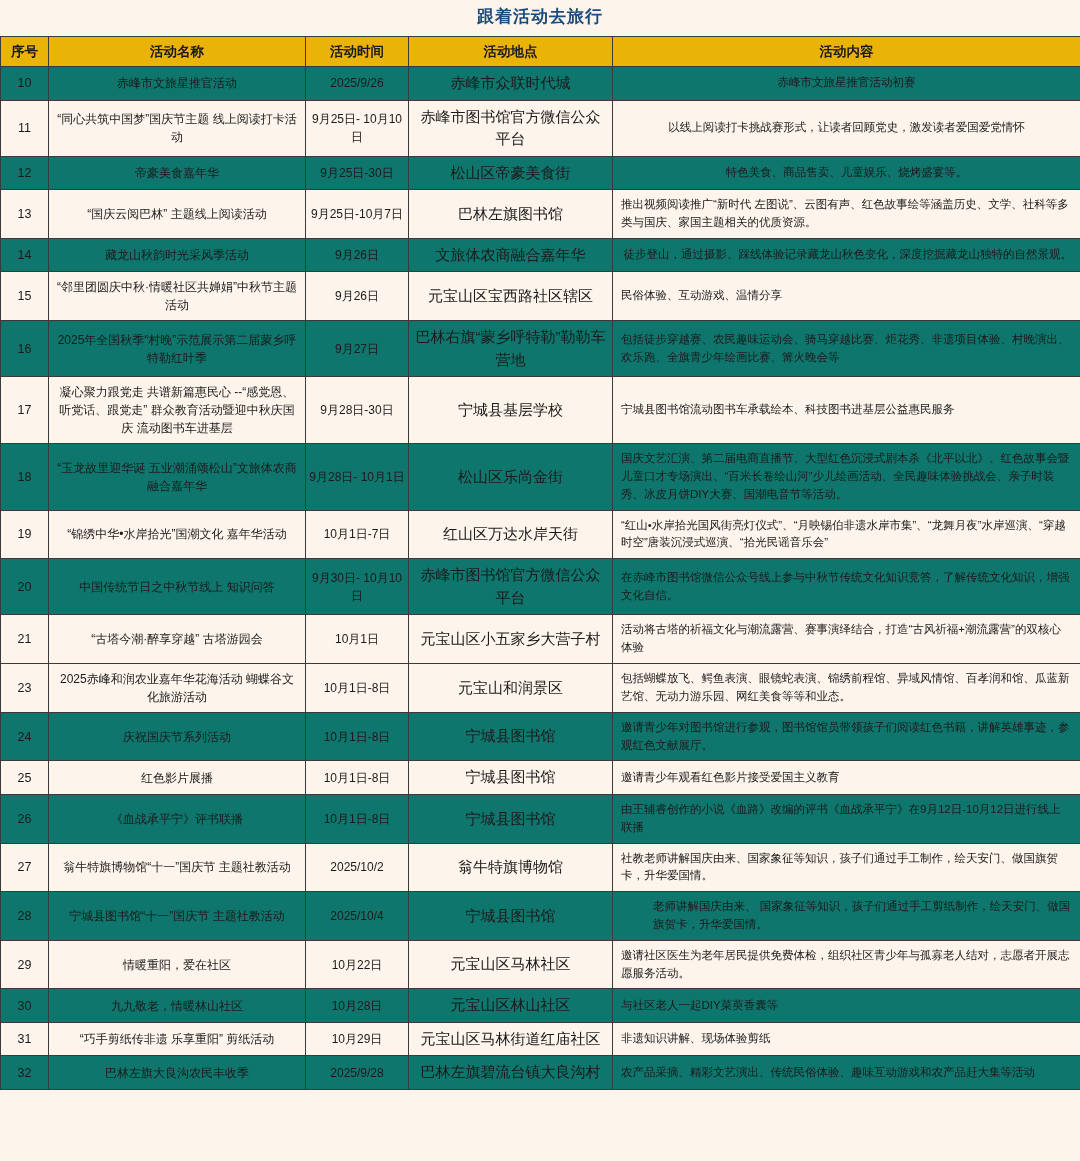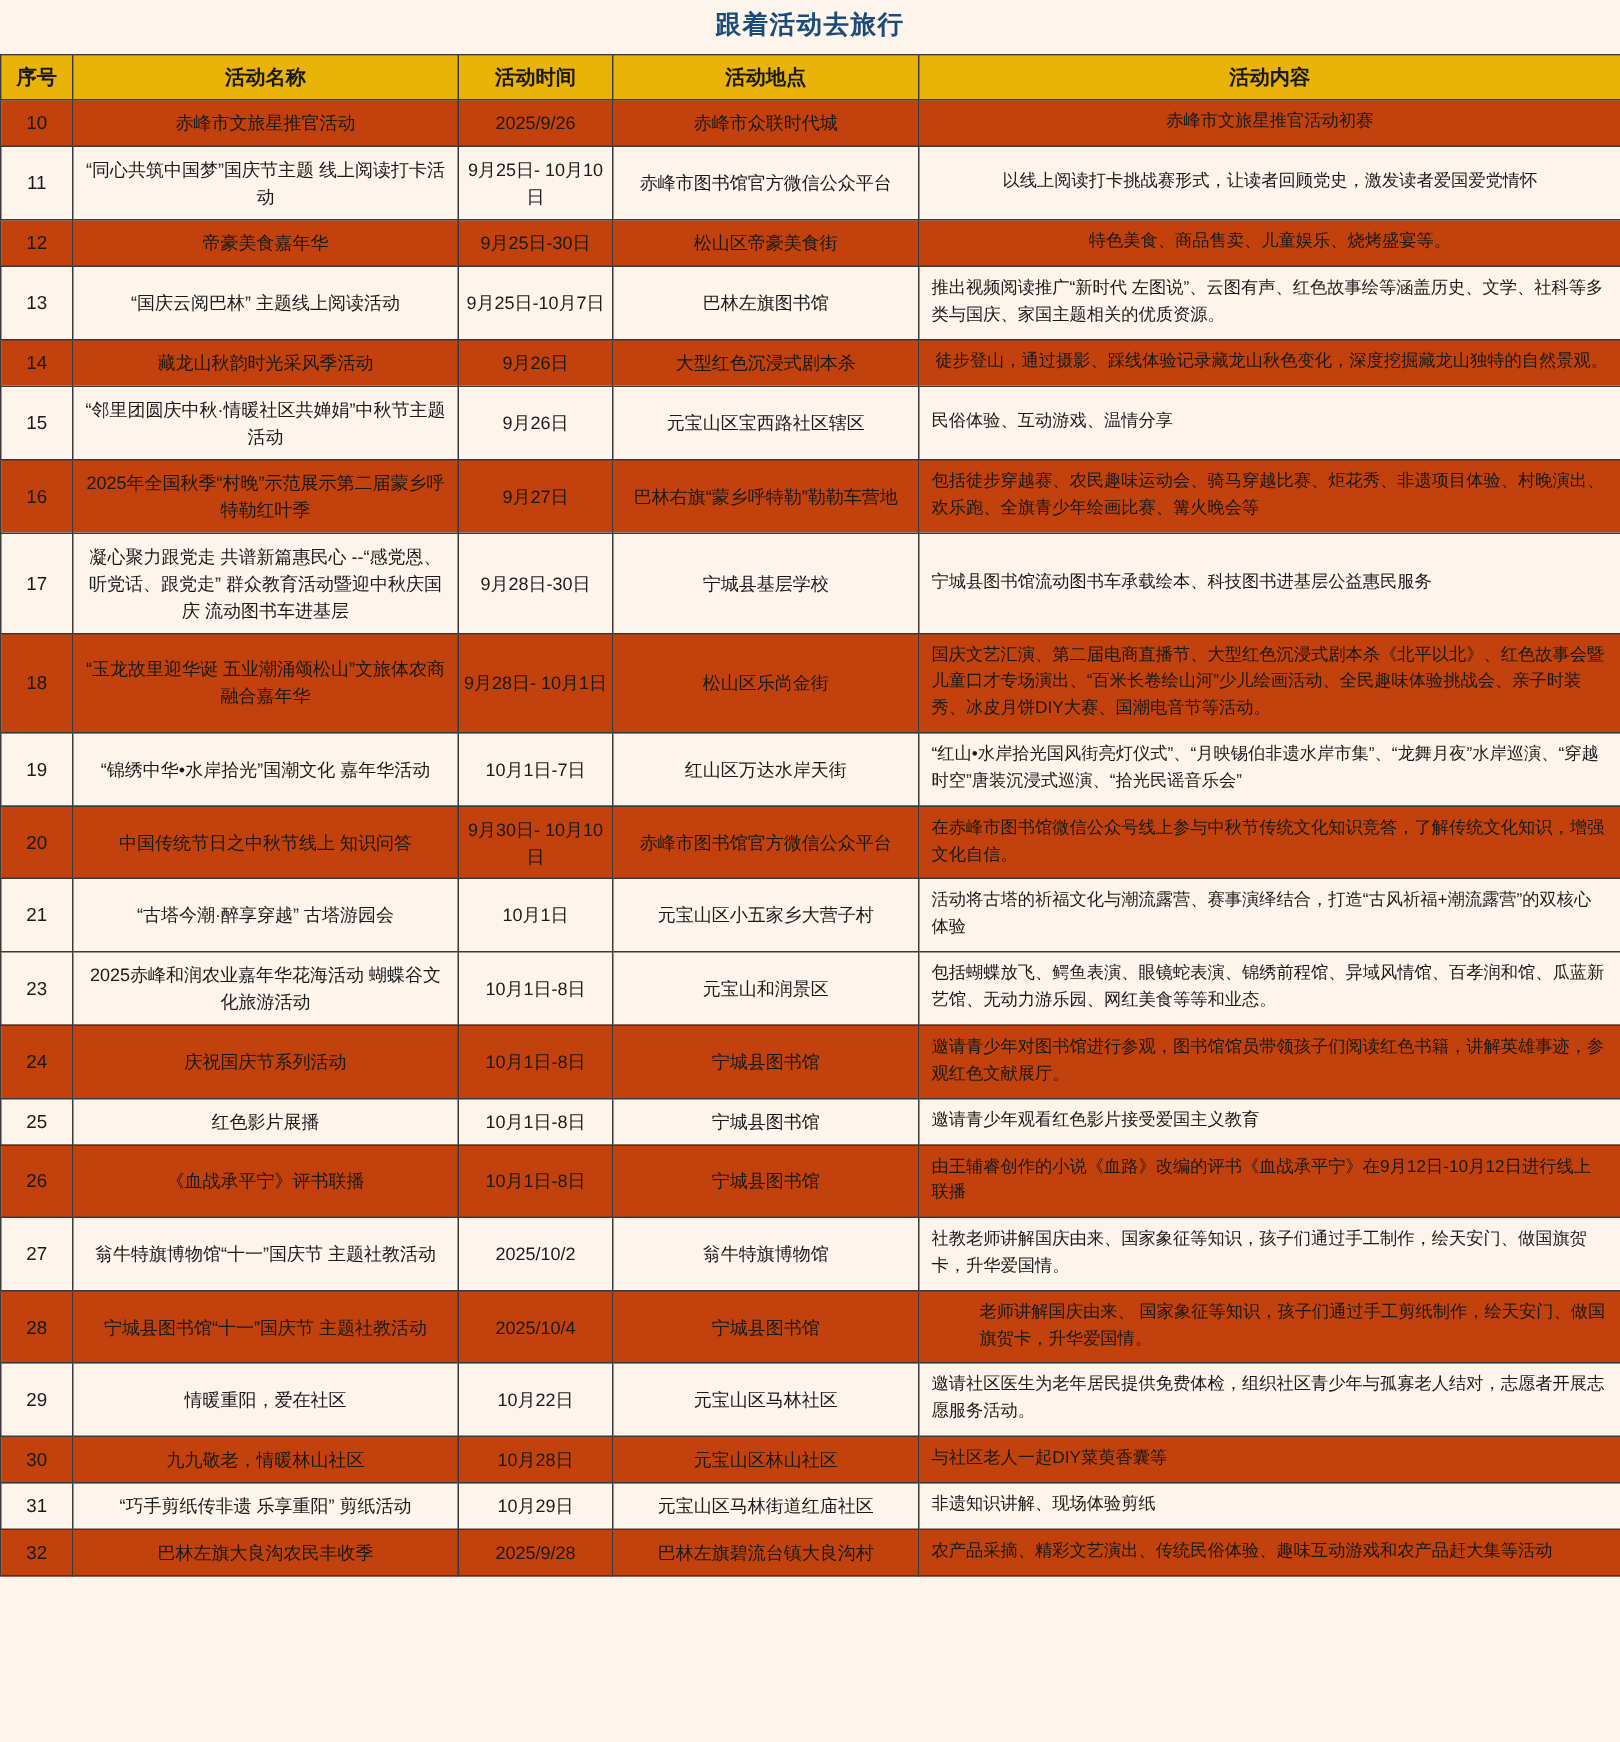--- a/index.html
+++ b/index.html
@@ -64,31 +64,31 @@
     line-height: 1.5;
   }
   td.time {
     text-align: center;
     font-size: 12px;
     padding: 5px 3px;
     line-height: 1.5;
   }
   td.place {
     text-align: center;
-    font-size: 12px;
+    font-size: 15px;
     padding: 5px 5px;
     line-height: 1.5;
   }
   td.content {
     text-align: left;
     font-size: 11.5px;
     padding: 6px 8px;
     line-height: 1.55;
   }
-  tr.r-even td { background: #c2410c; }
+  tr.r-even td { background: #0f766e; }
   tr.r-odd  td { background: #fdf4ec; }
 </style>
 </head>
 <body>
 
 <div id="page">
 
   <div class="doc-title">跟着活动去旅行</div>
 
   <table class="schedule">
@@ -134,21 +134,21 @@
           <td class="no">13</td>
           <td class="name">“国庆云阅巴林”         主题线上阅读活动</td>
           <td class="time">9月25日-10月7日</td>
           <td class="place">巴林左旗图书馆</td>
           <td class="content" style="text-align: left;">推出视频阅读推广“新时代 左图说”、云图有声、红色故事绘等涵盖历史、文学、社科等多类与国庆、家国主题相关的优质资源。</td>
         </tr>
         <tr class="r-even">
           <td class="no">14</td>
           <td class="name">藏龙山秋韵时光采风季活动</td>
           <td class="time">9月26日</td>
-          <td class="place">大型红色沉浸式剧本杀</td>
+          <td class="place">文旅体农商融合嘉年华</td>
           <td class="content" style="text-align: right;">徒步登山，通过摄影、踩线体验记录藏龙山秋色变化，深度挖掘藏龙山独特的自然景观。</td>
         </tr>
         <tr class="r-odd">
           <td class="no">15</td>
           <td class="name">“邻里团圆庆中秋·情暖社区共婵娟”中秋节主题活动</td>
           <td class="time">9月26日</td>
           <td class="place">元宝山区宝西路社区辖区</td>
           <td class="content" style="text-align: left;">民俗体验、互动游戏、温情分享</td>
         </tr>
         <tr class="r-even">

